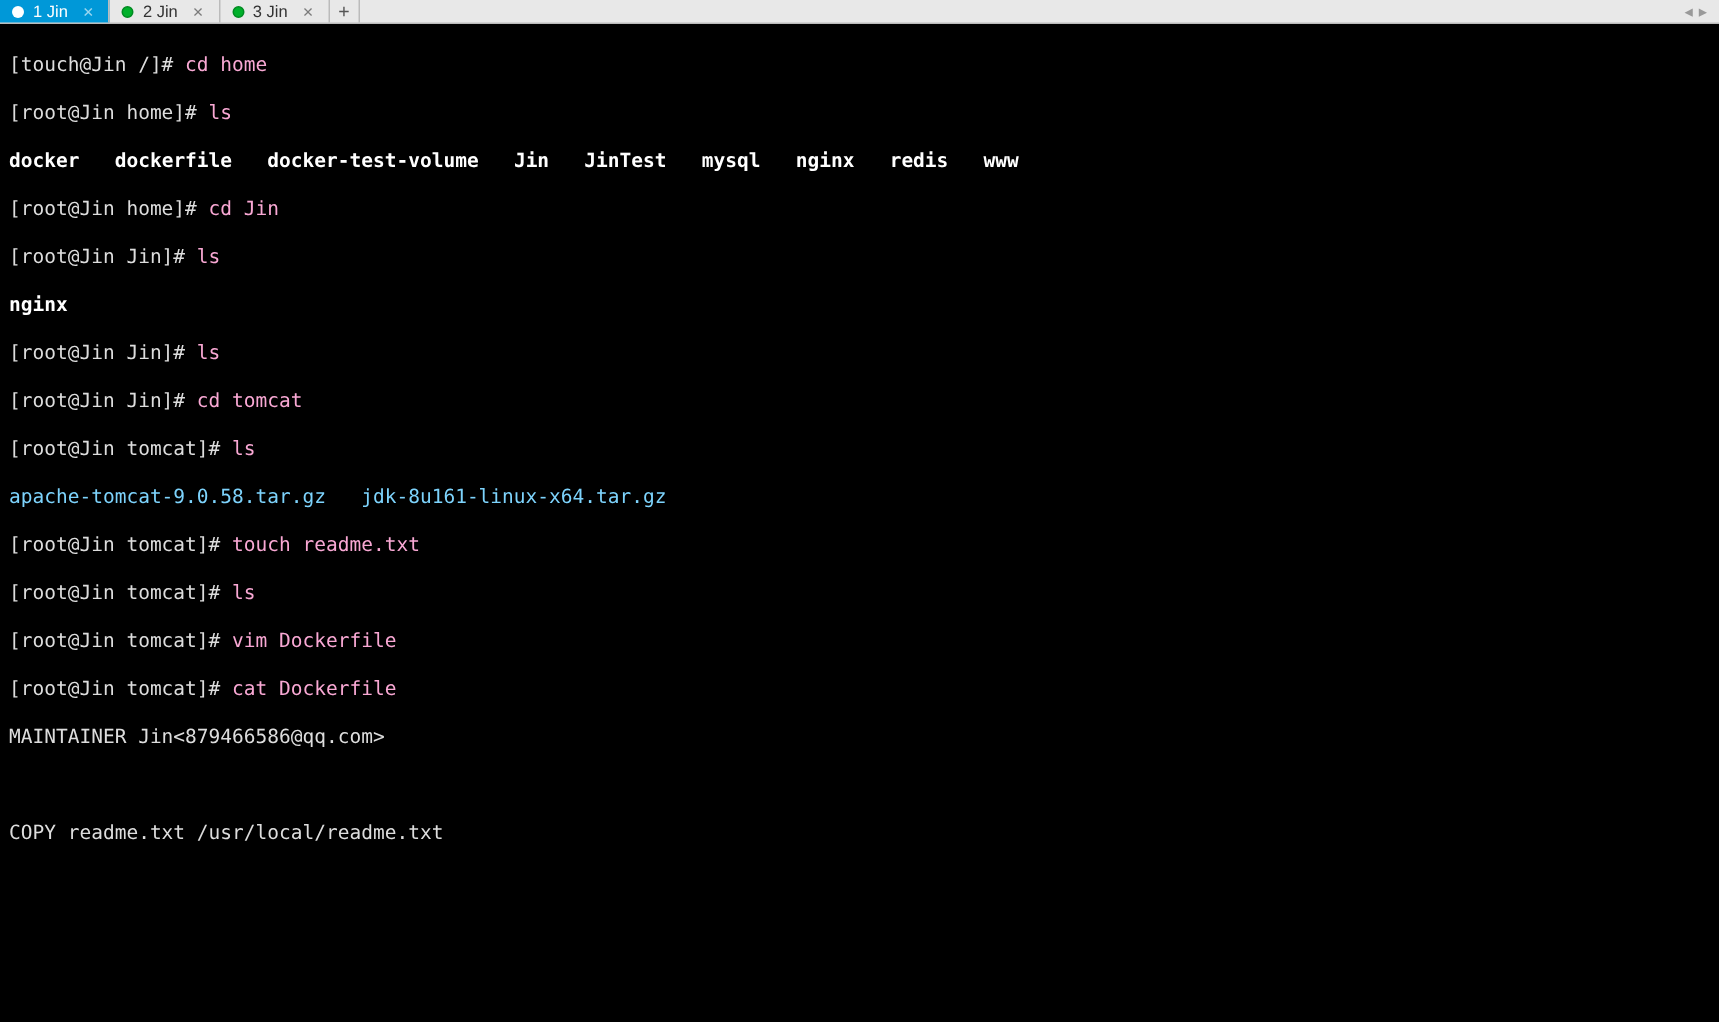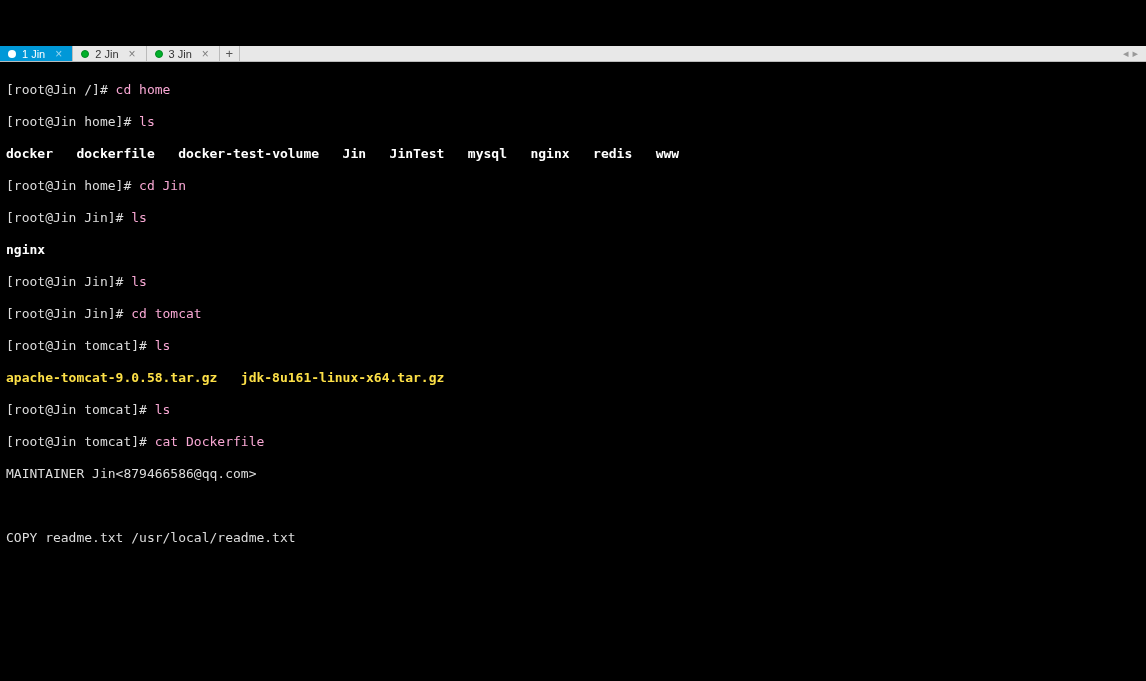--- a/index.html
+++ b/index.html
@@ -12,21 +12,20 @@
     overflow: hidden;
     display: flex;
     flex-direction: column;
   }
   .tabbar {
     display: flex;
     align-items: center;
     height: 21px;
     background: #e8e8e8;
     border-bottom: 1px solid #bbb;
-    margin-top: 46px;
   }
   .tab {
     display: flex;
     align-items: center;
     height: 100%;
     padding: 0 10px 0 8px;
     font-family: Arial, sans-serif;
     font-size: 11px;
     color: #333;
     cursor: pointer;
@@ -75,21 +74,21 @@
     flex: 1;
     background: #000;
     color: #dddddd;
     padding: 4px 6px;
     line-height: 16px;
     white-space: pre;
     font-size: 13px;
   }
   .line { min-height: 16px; }
   .blue { color: #ffffff; font-weight: bold; }
-  .red { color: #fde047; font-weight: bold; }
+  .red { color: #7dd3fc; font-weight: normal; }
   .prompt { color: #dddddd; }
   .cmd { color: #f9a8d4; }
   .sp3::after { content: "   "; }
 </style>
 </head>
 <body>
 
 <div class="tabbar">
   <div class="tab active">
     <span class="dot"></span>
@@ -108,31 +107,33 @@
   </div>
   <div class="newtab">+</div>
   <div class="tab-spacer"></div>
   <div class="tab-arrows">
     <span>◂</span>
     <span>▸</span>
   </div>
 </div>
 
 <div class="term">
-<div class="line"><span class="prompt">[root@Jin /]# </span><span class="cmd">cd home</span></div>
+<div class="line"><span class="prompt">[touch@Jin /]# </span><span class="cmd">cd home</span></div>
 <div class="line"><span class="prompt">[root@Jin home]# </span><span class="cmd">ls</span></div>
 <div class="line"><span class="blue">docker</span><span class="sp3"></span><span class="blue">dockerfile</span><span class="sp3"></span><span class="blue">docker-test-volume</span><span class="sp3"></span><span class="blue">Jin</span><span class="sp3"></span><span class="blue">JinTest</span><span class="sp3"></span><span class="blue">mysql</span><span class="sp3"></span><span class="blue">nginx</span><span class="sp3"></span><span class="blue">redis</span><span class="sp3"></span><span class="blue">www</span></div>
 <div class="line"><span class="prompt">[root@Jin home]# </span><span class="cmd">cd Jin</span></div>
 <div class="line"><span class="prompt">[root@Jin Jin]# </span><span class="cmd">ls</span></div>
 <div class="line"><span class="blue">nginx</span></div>
 <div class="line"><span class="prompt">[root@Jin Jin]# </span><span class="cmd">ls</span></div>
 <div class="line"><span class="prompt">[root@Jin Jin]# </span><span class="cmd">cd tomcat</span></div>
 <div class="line"><span class="prompt">[root@Jin tomcat]# </span><span class="cmd">ls</span></div>
 <div class="line"><span class="red">apache-tomcat-9.0.58.tar.gz</span><span class="sp3"></span><span class="red">jdk-8u161-linux-x64.tar.gz</span></div>
+<div class="line"><span class="prompt">[root@Jin tomcat]# </span><span class="cmd">touch readme.txt</span></div>
 <div class="line"><span class="prompt">[root@Jin tomcat]# </span><span class="cmd">ls</span></div>
+<div class="line"><span class="prompt">[root@Jin tomcat]# </span><span class="cmd">vim Dockerfile</span></div>
 <div class="line"><span class="prompt">[root@Jin tomcat]# </span><span class="cmd">cat Dockerfile</span></div>
 <div class="line">MAINTAINER Jin&lt;879466586@qq.com&gt;</div>
 <div class="line"></div>
 <div class="line">COPY readme.txt /usr/local/readme.txt</div>
 
 
 
 
 
 

